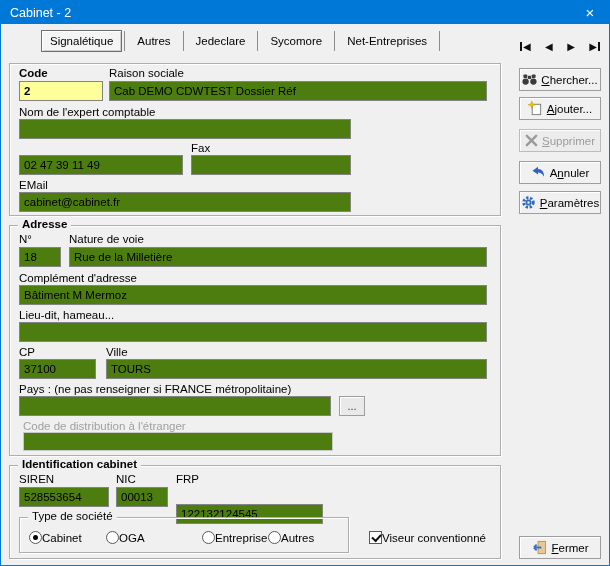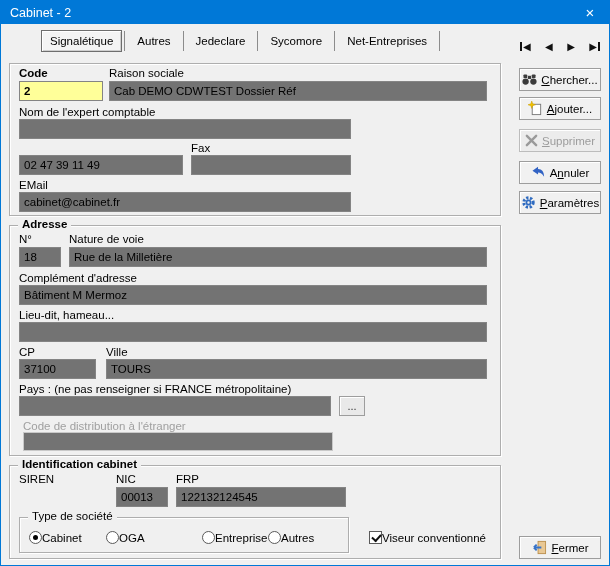--- a/index.html
+++ b/index.html
@@ -45,21 +45,21 @@
   .grp-title {
     position:absolute; top:-8px; left:8px; background:#f0f0f0;
     padding:0 4px; font-size:11.5px; font-weight:bold; white-space:nowrap;
   }
   .grp-title.normal { font-weight:normal; }
   
   .lbl { position:absolute; font-size:11.5px; color:#000; white-space:nowrap; }
   .lbl.b { font-weight:bold; }
   .lbl.dim { color:#a0a0a0; }
   .fld {
-    position:absolute; height:20px; border:1px solid #848484; background:#737373;
+    position:absolute; height:20px; border:1px solid #848484; background:#4d7c0f;
     font:11.5px "Liberation Sans", sans-serif; padding:1px 4px; color:#000; outline:none;
   }
   .fld.hl { background:#ffff99; font-weight:bold; }
   .fld.off { border-color:#c9c9c9; height:19px; }
   .dots-btn {
     position:absolute; width:26px; height:20px; background:#e9e9e9;
     border:1px solid #9d9d9d; box-shadow: inset 1px 1px 0 #fff;
     font-size:11px; color:#333; display:flex; align-items:center; justify-content:center;
   }
   
@@ -175,22 +175,23 @@
   <span class="lbl dim" style="left:22px; top:419px;">Code de distribution à l'étranger</span>
   <input class="fld off" style="left: 22px; top: 431px; width: 310px;" disabled="" value="">
 
   <div class="grp" style="left:8px; top:464px; width:492px; height:94px;">
     <span class="grp-title">Identification cabinet</span>
   </div>
 
   <span class="lbl" style="left:18px; top:472px;">SIREN</span>
   <span class="lbl" style="left:115px; top:472px;">NIC</span>
   <span class="lbl" style="left:175px; top:472px;">FRP</span>
+  <input class="fld" style="left: 18px; top: 486px; width: 90px;" value="528553654">
   <input class="fld" style="left: 115px; top: 486px; width: 52px;" value="00013">
-  <input class="fld" style="left: 175px; top: 486px; width: 170px;" value="122132124545">
+  <input class="fld" style="left: 175px; top: 503px; width: 147px;" value="122132124545">
 
   <div class="grp" style="left:18px; top:516px; width:330px; height:36px;">
     <span class="grp-title normal">Type de société</span>
   </div>
 
   <div class="radio-item" style="left:28px; top:530px;">
     <span class="radio on"></span>
     <span>Cabinet</span>
   </div>
   <div class="radio-item" style="left:105px; top:530px;">

